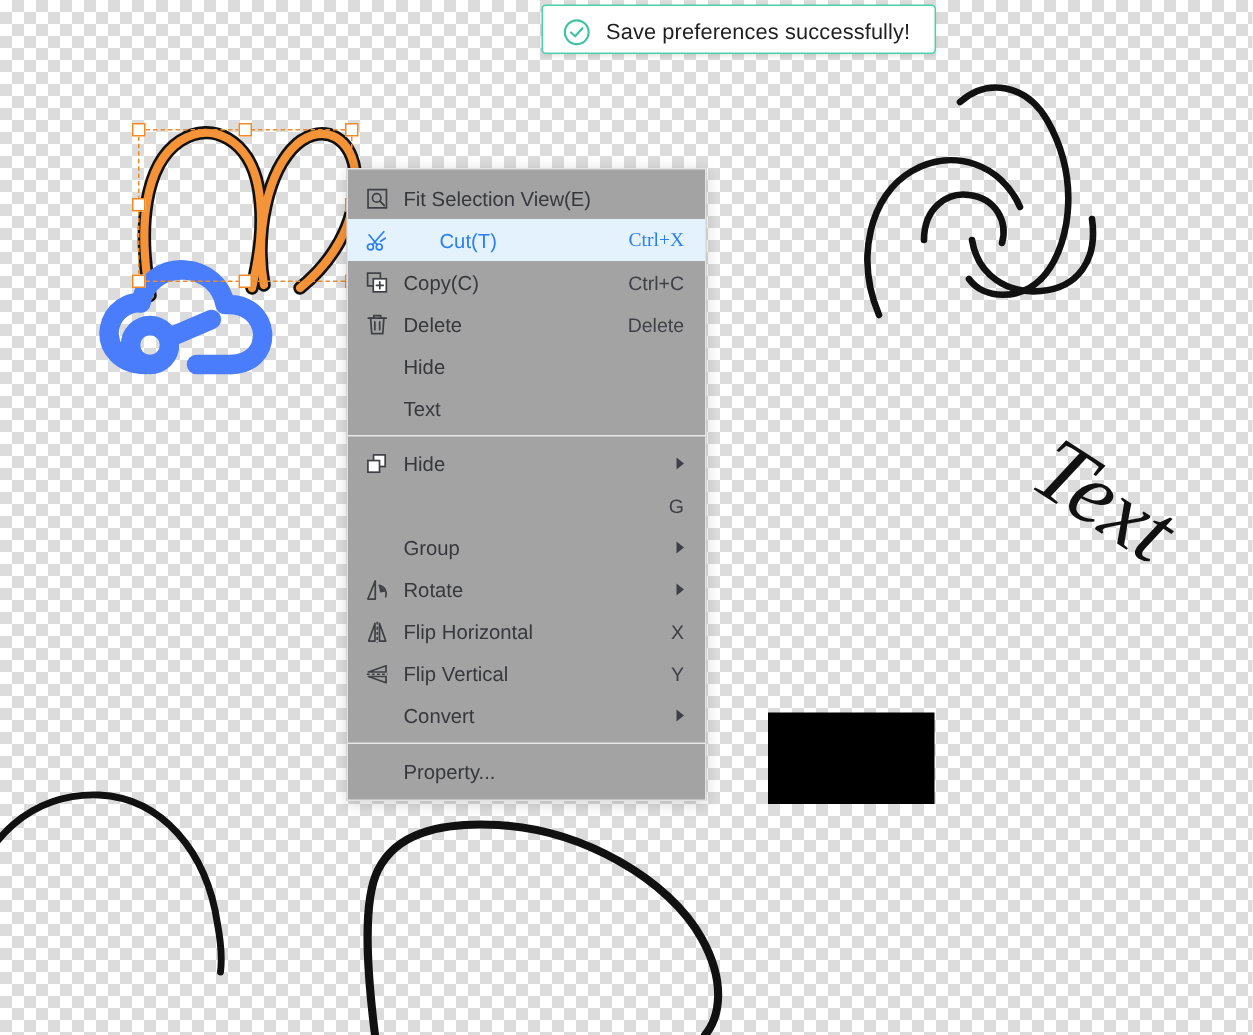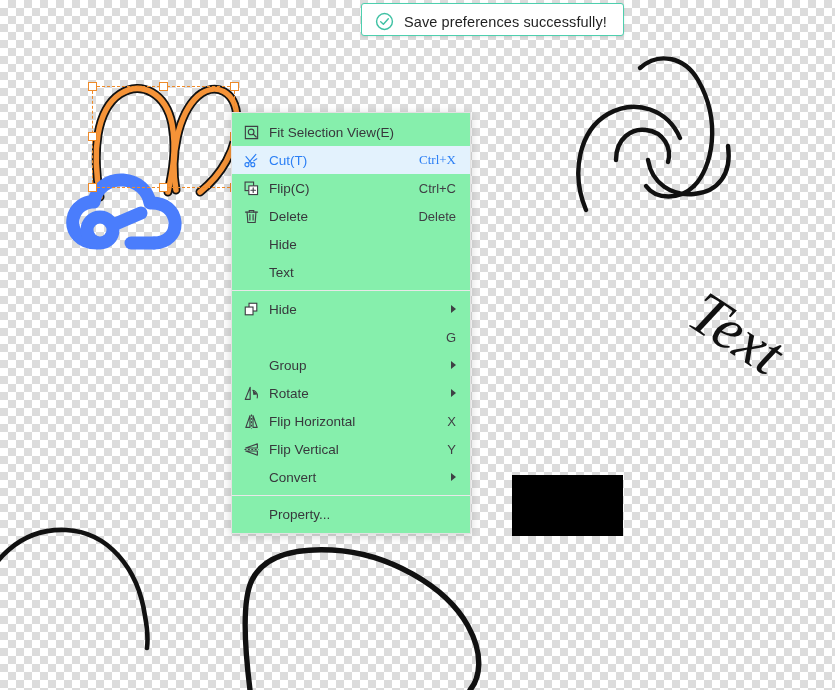--- a/index.html
+++ b/index.html
@@ -77,39 +77,39 @@
     white-space: nowrap;
     letter-spacing: .1px;
   }
   .check-icon { width: 19px; height: 19px; display: block; flex: none; }
 
   
   #context-menu {
     position: absolute;
     left: 231px; top: 112px;
     width: 240px;
-    background: #86efac;
+    background: #a3a3a3;
     border: 1px solid #e2e2e2;
     box-shadow: 0 2px 9px rgba(0,0,0,.17);
     padding: 5px 0 5px 0;
     box-sizing: border-box;
     user-select: none;
   }
   .menu-item {
     position: relative;
     height: 28px;
     display: flex;
     align-items: center;
     padding: 0 14px 0 10px;
     box-sizing: border-box;
     font-size: 13.5px;
     color: #37383c;
     white-space: nowrap;
   }
-  .menu-item.highlight { background: #e3f2fd; color: #2b7ff5; }
+  .menu-item.highlight { background: #e3f2fd; color: #2b7ff5; gap: 24px; }
   .menu-item.highlight .mi-shortcut { color: #2b7ff5; font-family: Liberation Serif, serif; }
   .mi-icon {
     width: 18px; height: 18px;
     margin-right: 9px;
     flex: none;
     display: flex;
     align-items: center;
     justify-content: center;
   }
   .mi-icon.empty { visibility: hidden; }
@@ -234,21 +234,21 @@
     <div class="menu-item">
       <span class="mi-icon">
         <svg viewBox="0 0 18 18" width="17" height="17">
     <g fill="none" stroke="#3f4045" stroke-width="1.2">
       <rect x="2.2" y="2.2" width="9" height="9"></rect>
       <rect x="6.2" y="6.2" width="9.2" height="9.2" fill="#ffffff"></rect>
       <path d="M10.8 8.4v4.8M8.4 10.8h4.8" stroke-linecap="round"></path>
     </g>
   </svg>
       </span>
-      <span class="mi-label">Flip(C)</span>
+      <span class="mi-label">Copy(C)</span>
       <span class="mi-shortcut">Ctrl+C</span>
     </div>
     <div class="menu-item">
       <span class="mi-icon">
         <svg viewBox="0 0 18 18" width="17" height="17">
     <g fill="none" stroke="#3f4045" stroke-width="1.2" stroke-linecap="round">
       <path d="M2.6 4.3h12.8"></path>
       <path d="M6.6 4.3V2.6h4.8v1.7"></path>
       <path d="M4.3 4.3l.8 11h7.8l.8-11"></path>
       <path d="M7.3 7v5.6M10.7 7v5.6"></path>

